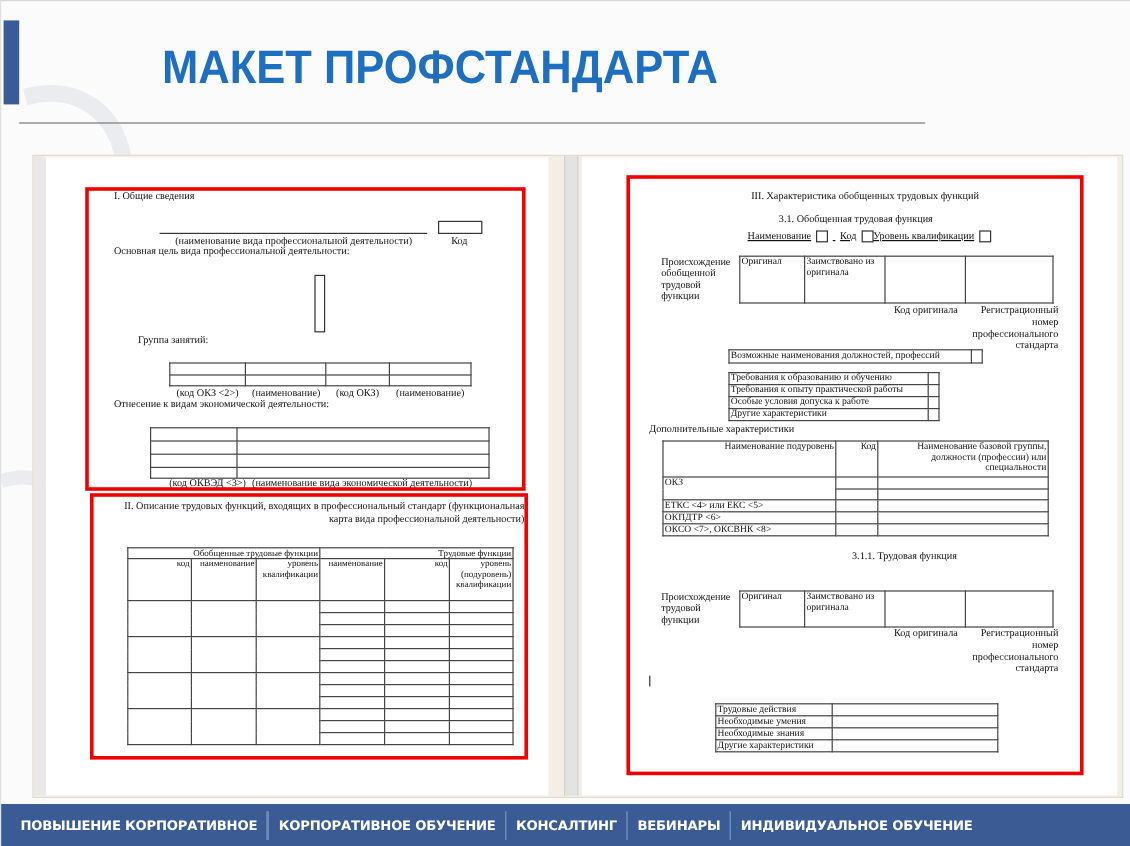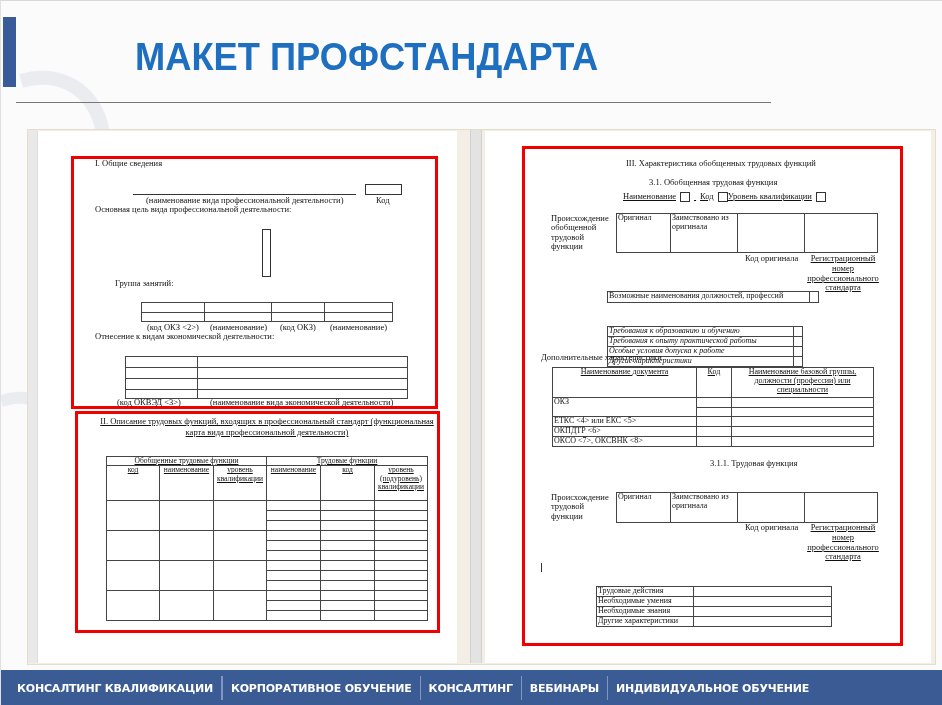--- a/index.html
+++ b/index.html
@@ -16,21 +16,21 @@
 
   .viewer { position: absolute; left: 26px; top: 128px; width: 909px; height: 536px; background: #f3efe6; border: 1px solid #e4ddcc; }
   .page { position: absolute; background: #fff; }
   .page.left { left: 36px; top: 130px; width: 420px; height: 532px; border-left: 1px solid #ddd; }
   .page.right { left: 484px; top: 130px; width: 446px; height: 532px; }
   .gutter { position: absolute; left: 469px; top: 129px; width: 12px; height: 533px; background: #e3e3e3; border-left: 1px solid #d2d2d2; border-right: 1px solid #d2d2d2; }
   .leftstrip { position: absolute; left: 27px; top: 129px; width: 9px; height: 533px; background: #e9e9e9; }
 
   .redbox { position: absolute; border: 3px solid #f20000; }
   .doc { position: absolute; font-family: "Liberation Serif", serif; font-size: 8.5px; color: #111; line-height: 1.15; white-space: nowrap; }
-  .c { text-align: center; text-decoration: underline; }
+  .c { text-align: right; }
   table.g { position: absolute; border-collapse: collapse; font-family: "Liberation Serif", serif; font-size: 8px; color: #111; }
   table.g td { border: 1px solid #444; padding: 0 1px; vertical-align: top; line-height: 1.1; }
   .box { position: absolute; border: 1px solid #333; background: #fff; }
   .cb { display: inline-block; width: 10px; height: 10px; border: 1px solid #333; vertical-align: middle; margin: 0 4px; background:#fff; }
 
   .footer { position: absolute; left: 0; top: 669px; width: 942px; height: 36px; background: #3a5b94; display: flex; align-items: center; padding-left: 8px; }
   .footer .item { font-family: "DejaVu Sans", sans-serif; font-weight: bold; font-size: 11px; color: #fff; padding: 0 8px; white-space: nowrap; letter-spacing: -0.2px; }
   .footer .sep { width: 1px; height: 24px; background: #7f97c2; }
 </style>
 </head>
@@ -95,21 +95,21 @@
     <tr style="height:11px">
           <td></td>
           <td></td>
         </tr>
     <tr style="height:9px">
           <td></td>
           <td></td>
         </tr>
   </tbody>
     </table>
-  <div class="doc" style="left:116px;top:397px;text-align:right;">(код ОКВЭД &lt;3&gt;)</div>
+  <div class="doc" style="left:140px;top:397px;text-align:right;">(код ОКВЭД &lt;3&gt;)</div>
   <div class="doc" style="left:209px;top:397px;">(наименование вида экономической деятельности)</div>
 
   <div class="redbox" style="left:74px;top:410px;width:365px;height:222px;"></div>
   <div class="doc c" style="left:96px;top:416px;width:340px;overflow:hidden;">II. Описание трудовых функций, входящих в профессиональный стандарт (функциональная</div>
   <div class="doc c" style="left:96px;top:427px;width:340px;">карта вида профессиональной деятельности)</div>
   <table class="g" style="left:105px;top:455px;width:322px;font-size:7.5px;">
     <tbody>
         <tr style="height:9px">
       <td colspan="3" class="c">Обобщенные трудовые функции</td>
       <td colspan="3" class="c">Трудовые функции</td>
@@ -223,21 +223,21 @@
   <div class="doc" style="left:744px;top:253px;">Код оригинала</div>
   <div class="doc c" style="left:803px;top:253px;width:78px;white-space:normal;">Регистрационный номер профессионального стандарта</div>
   <table class="g" style="left:606px;top:290px;width:212px;">
     <tbody>
         <tr style="height:11px">
           <td>Возможные наименования должностей, профессий</td>
           <td style="width:9px"></td>
         </tr>
   </tbody>
     </table>
-  <table class="g" style="left:606px;top:325px;width:196px;font-style:italic;">
+  <table class="g" style="left:606px;top:309px;width:176px;">
     <tbody>
         <tr style="height:10px">
           <td>Требования к образованию и обучению</td>
           <td style="width:9px"></td>
         </tr>
     <tr style="height:10px">
           <td>Требования к опыту практической работы</td>
           <td></td>
         </tr>
     <tr style="height:10px">
@@ -247,21 +247,21 @@
     <tr style="height:10px">
           <td>Другие характеристики</td>
           <td></td>
         </tr>
   </tbody>
     </table>
   <div class="doc" style="left:540px;top:352px;">Дополнительные характеристики</div>
   <table class="g" style="left:551px;top:366px;width:322px;">
     <tbody>
         <tr style="height:30px">
-      <td class="c" style="width:144px">Наименование документа</td>
+      <td class="c" style="width:144px">Наименование подуровень</td>
       <td class="c" style="width:35px">Код</td>
       <td class="c" style="white-space:normal">Наименование базовой группы, должности (профессии) или специальности</td>
     </tr>
     <tr style="height:10px">
           <td rowspan="2">ОКЗ</td>
           <td></td>
           <td></td>
         </tr>
     <tr style="height:9px">
           <td></td>
@@ -318,21 +318,21 @@
           <td></td>
         </tr>
     <tr style="height:10px">
           <td>Другие характеристики</td>
           <td></td>
         </tr>
   </tbody>
     </table>
 
   <div class="footer">
-    <span class="item">КОНСАЛТИНГ КВАЛИФИКАЦИИ</span>
+    <span class="item">ПОВЫШЕНИЕ КОРПОРАТИВНОЕ</span>
     <span class="sep"></span>
     <span class="sep"></span>
     <span class="item">КОРПОРАТИВНОЕ ОБУЧЕНИЕ</span>
     <span class="sep"></span>
     <span class="item">КОНСАЛТИНГ</span>
     <span class="sep"></span>
     <span class="item">ВЕБИНАРЫ</span>
     <span class="sep"></span>
     <span class="item">ИНДИВИДУАЛЬНОЕ ОБУЧЕНИЕ</span>
   </div>

